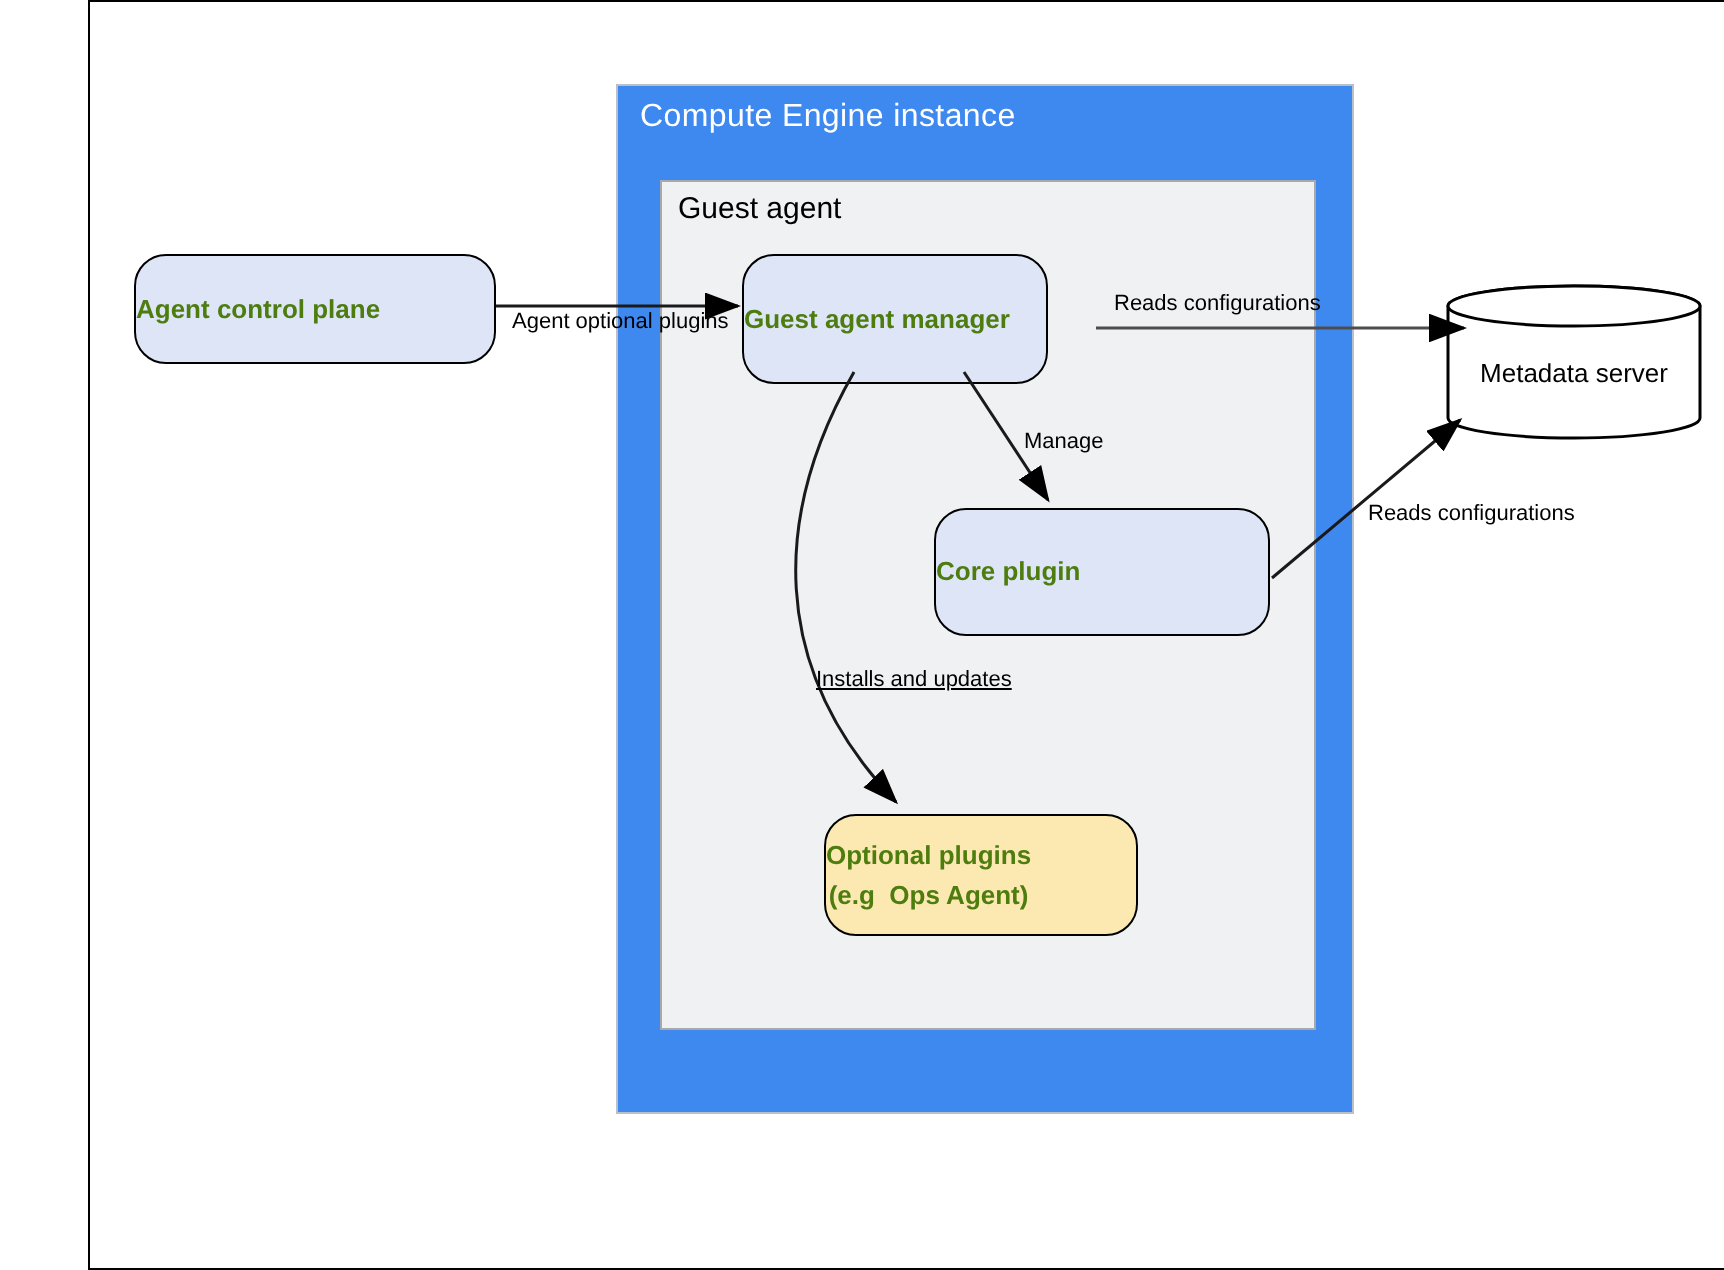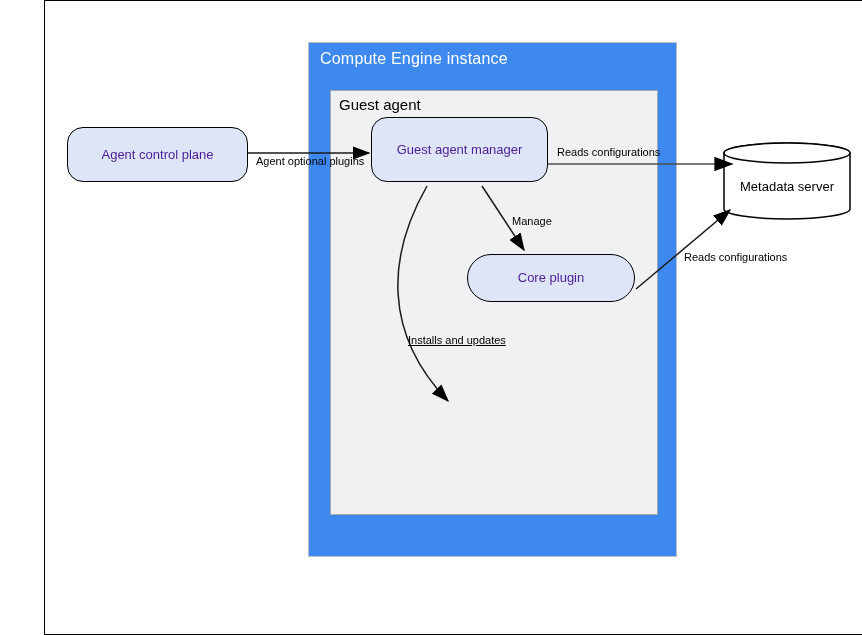--- a/index.html
+++ b/index.html
@@ -19,29 +19,30 @@
   .container-gray{
     position:absolute;left:285px;top:89px;width:328px;height:425px;
     background:#f0f1f2;border:1px solid #a6a8ab;box-sizing:border-box;z-index:2;text-align:center;
   }
   .container-gray-title{
     position:absolute;left:8px;top:5px;color:#000;font-size:15px;
   }
   
   .node{
     position:absolute;border:1.5px solid #000;border-radius:16px;
-    display:flex;align-items:center;justify-content:center;text-align:center;
-    font-size:13px;color:#4c1d95;box-sizing:border-box;z-index:3;white-space:pre-wrap;
+    display:flex;align-items:center;justify-content:flex-start;text-align:center;
+    font-size:13px;color:#4d7c0f;box-sizing:border-box;z-index:3;white-space:pre-wrap;
     line-height:20px;
+    font-weight:bold;
   }
   .node-blue{background:#dde5f7;}
   .node-yellow{background:#fce9b2;}
   #node-acp{left:22px;top:126px;width:181px;height:55px;}
-  #node-gam{left:326px;top:116px;width:177px;height:65px;}
-  #node-core{left:422px;top:253px;width:168px;height:48px;border-radius:25px;}
+  #node-gam{left:326px;top:126px;width:153px;height:65px;}
+  #node-core{left:422px;top:253px;width:168px;height:64px;}
   #node-opt{left:367px;top:406px;width:157px;height:61px;}
   
   .cyl-wrap{position:absolute;left:676px;top:140px;width:132px;height:80px;z-index:3;}
   .cyl-label{
     position:absolute;left:0;top:10px;width:132px;height:70px;
     display:flex;align-items:center;justify-content:center;font-size:13px;color:#000;
   }
   
   .edges{position:absolute;left:0;top:0;width:862px;height:635px;z-index:5;pointer-events:none;}
   .edge-label{
@@ -71,20 +72,24 @@
   </div>
 
   <div id="node-gam" class="node node-blue">
     <span>Guest agent manager</span>
   </div>
 
   <div id="node-core" class="node node-blue">
     <span>Core plugin</span>
   </div>
 
+  <div id="node-opt" class="node node-yellow">
+    <span>Optional plugins
+(e.g  Ops Agent)</span>
+  </div>
 
   <div class="cyl-wrap">
     <svg width="132" height="80" viewBox="0 0 132 80">
       <path d="M3 12 A63 10 0 0 1 129 12 L129 68 A63 10 0 0 1 3 68 Z" fill="#ffffff" stroke="#000000" stroke-width="1.5"></path>
       <ellipse cx="66" cy="12" rx="63" ry="10" fill="#ffffff" stroke="#000000" stroke-width="1.5"></ellipse>
     </svg>
     <div class="cyl-label">Metadata server</div>
   </div>
 
   <svg class="edges" viewBox="0 0 862 635">

